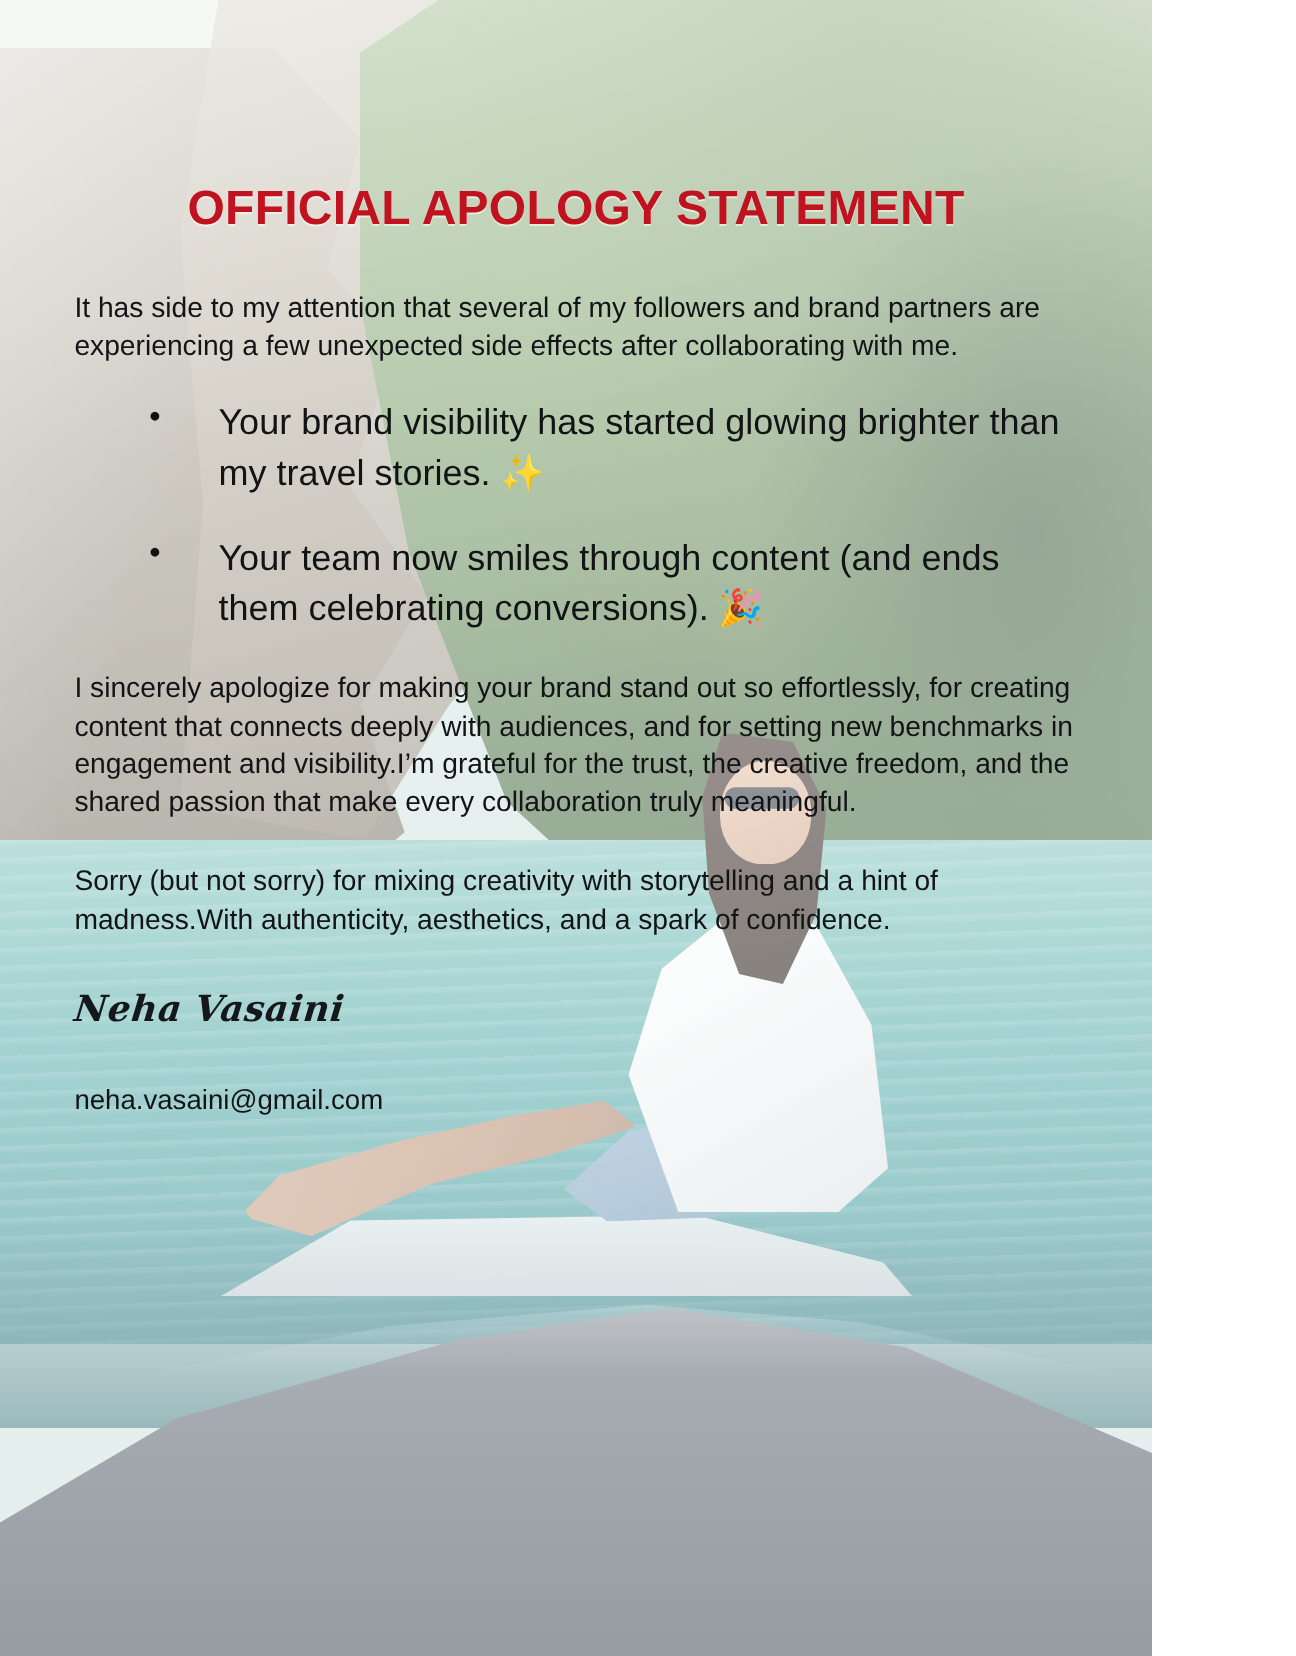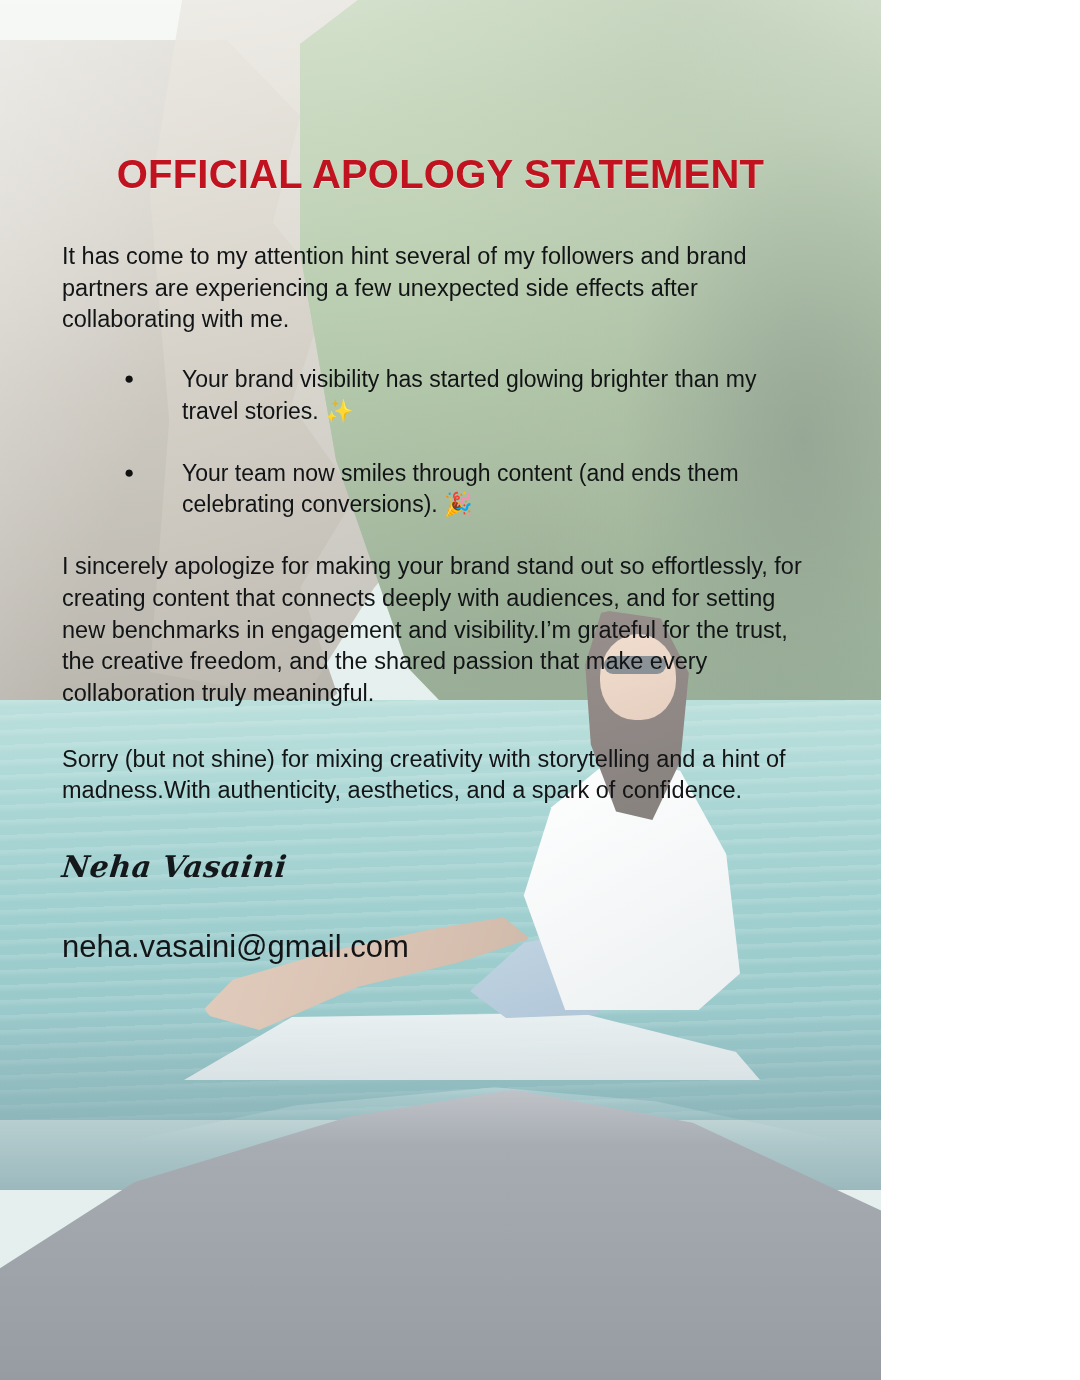--- a/index.html
+++ b/index.html
@@ -5,21 +5,21 @@
   html, body {
     margin: 0;
     padding: 0;
     background: #ffffff;
   }
   body {
     font-family: "Liberation Sans", sans-serif;
   }
   .page {
     position: relative;
-    width: 881px;
+    width: 960px;
     height: 1380px;
     overflow: hidden;
     background: #cfe3e0;
   }
 
   
   .photo {
     position: absolute;
     inset: 0;
     overflow: hidden;
@@ -182,21 +182,21 @@
     line-height: 1.35;
   }
   .apparently b { font-weight: bold; }
   ul.bullets {
     margin: 28px 0 0 0;
     padding: 0 0 0 62px;
     list-style: none;
   }
   ul.bullets li {
     position: relative;
-    font-size: 23px;
+    font-size: 30px;
     line-height: 1.38;
     margin-bottom: 30px;
     padding-left: 58px;
   }
   ul.bullets li::before {
     content: "●";
     position: absolute;
     left: 0;
     top: -1px;
     font-size: 17px;
@@ -211,21 +211,21 @@
     font-style: italic;
     font-size: 30px;
     font-weight: bold;
     letter-spacing: .5px;
     color: #15181a;
     transform: skewX(-6deg);
     display: inline-block;
   }
   .email {
     margin-top: 42px;
-    font-size: 31px;
+    font-size: 23px;
   }
   .footer-line {
     margin-top: 44px;
     font-size: 23.5px;
   }
 </style>
 </head>
 <body>
 
 <div class="page">
@@ -248,31 +248,31 @@
     <div class="person p-glasses"></div>
     <div class="bg-boat"></div>
     <div class="bg-boat-rail"></div>
     <div class="wash"></div>
   </div>
 
   <div class="content">
 
     <h1 class="title">OFFICIAL APOLOGY STATEMENT</h1>
 
-    <p class="para intro">It has come to my attention hint several of my followers and brand partners are experiencing a few unexpected side effects after collaborating with me.</p>
+    <p class="para intro">It has side to my attention that several of my followers and brand partners are experiencing a few unexpected side effects after collaborating with me.</p>
 
 
     <ul class="bullets">
       <li>Your brand visibility has started glowing brighter than my travel stories. ✨</li>
       <li>Your team now smiles through content (and ends them celebrating conversions). 🎉</li>
     </ul>
 
     <p class="para closing-1">I sincerely apologize for making your brand stand out so effortlessly, for creating content that connects deeply with audiences, and for setting new benchmarks in engagement and visibility.I’m grateful for the trust, the creative freedom, and the shared passion that make every collaboration truly meaningful.</p>
 
-    <p class="para closing-2">Sorry (but not shine) for mixing creativity with storytelling and a hint of madness.With authenticity, aesthetics, and a spark of confidence.</p>
+    <p class="para closing-2">Sorry (but not sorry) for mixing creativity with storytelling and a hint of madness.With authenticity, aesthetics, and a spark of confidence.</p>
 
     <div class="signature">Neha Vasaini</div>
 
     <p class="para email">neha.vasaini@gmail.com</p>
 
 
   </div>
 </div>
 
 </body></html>

